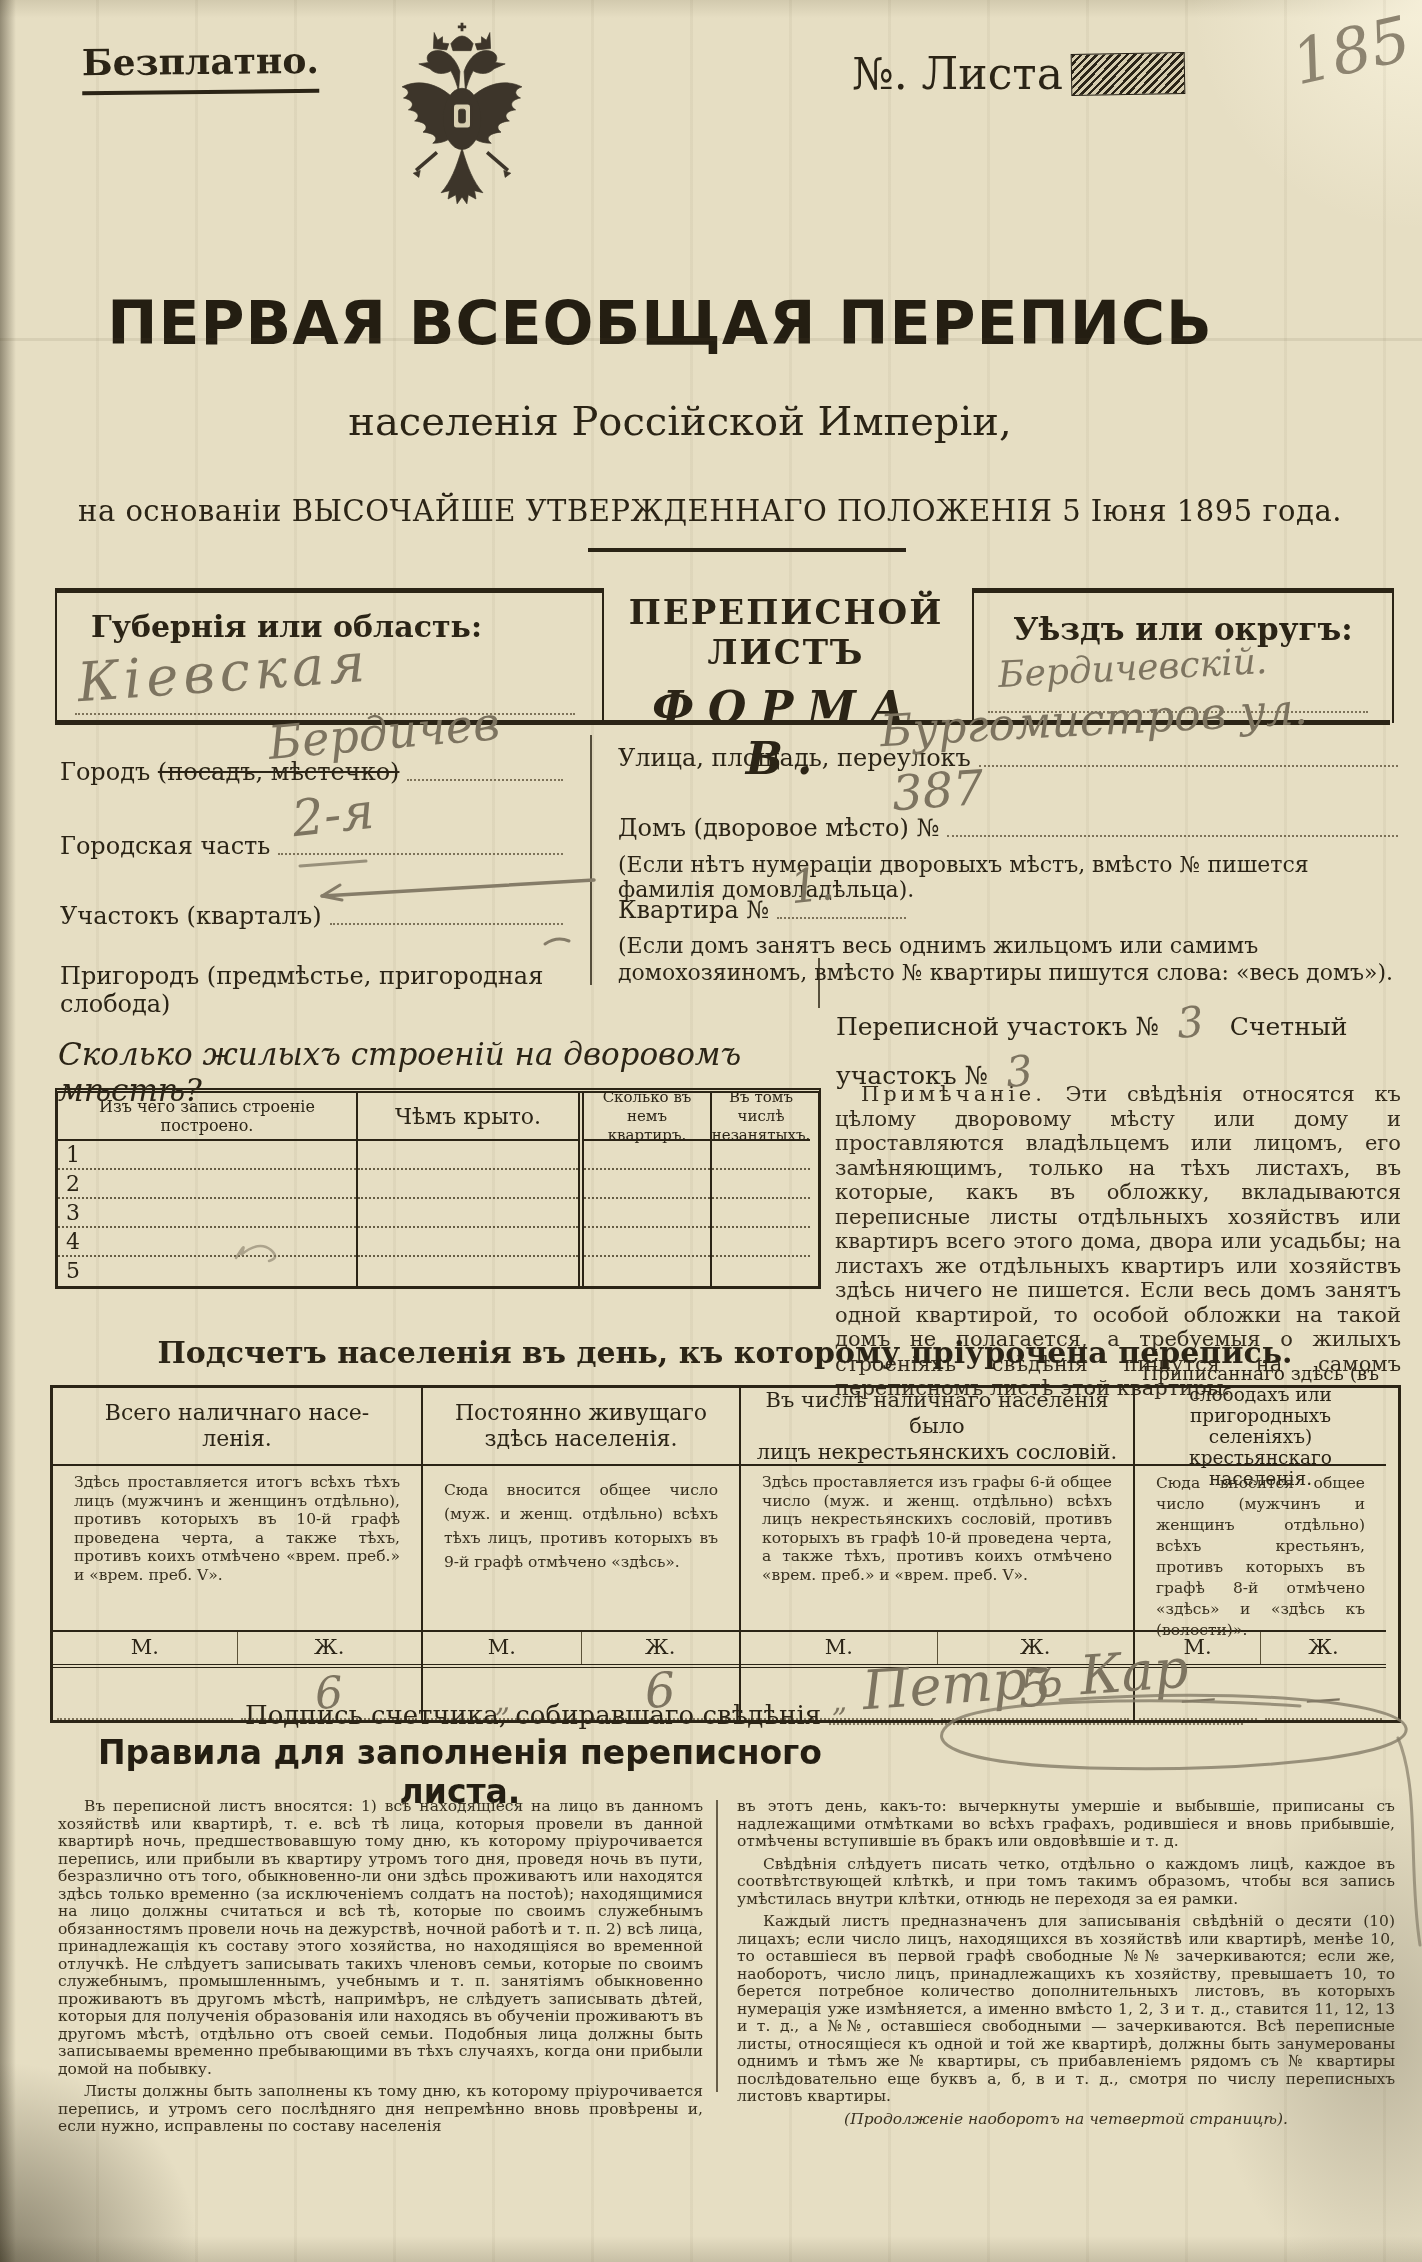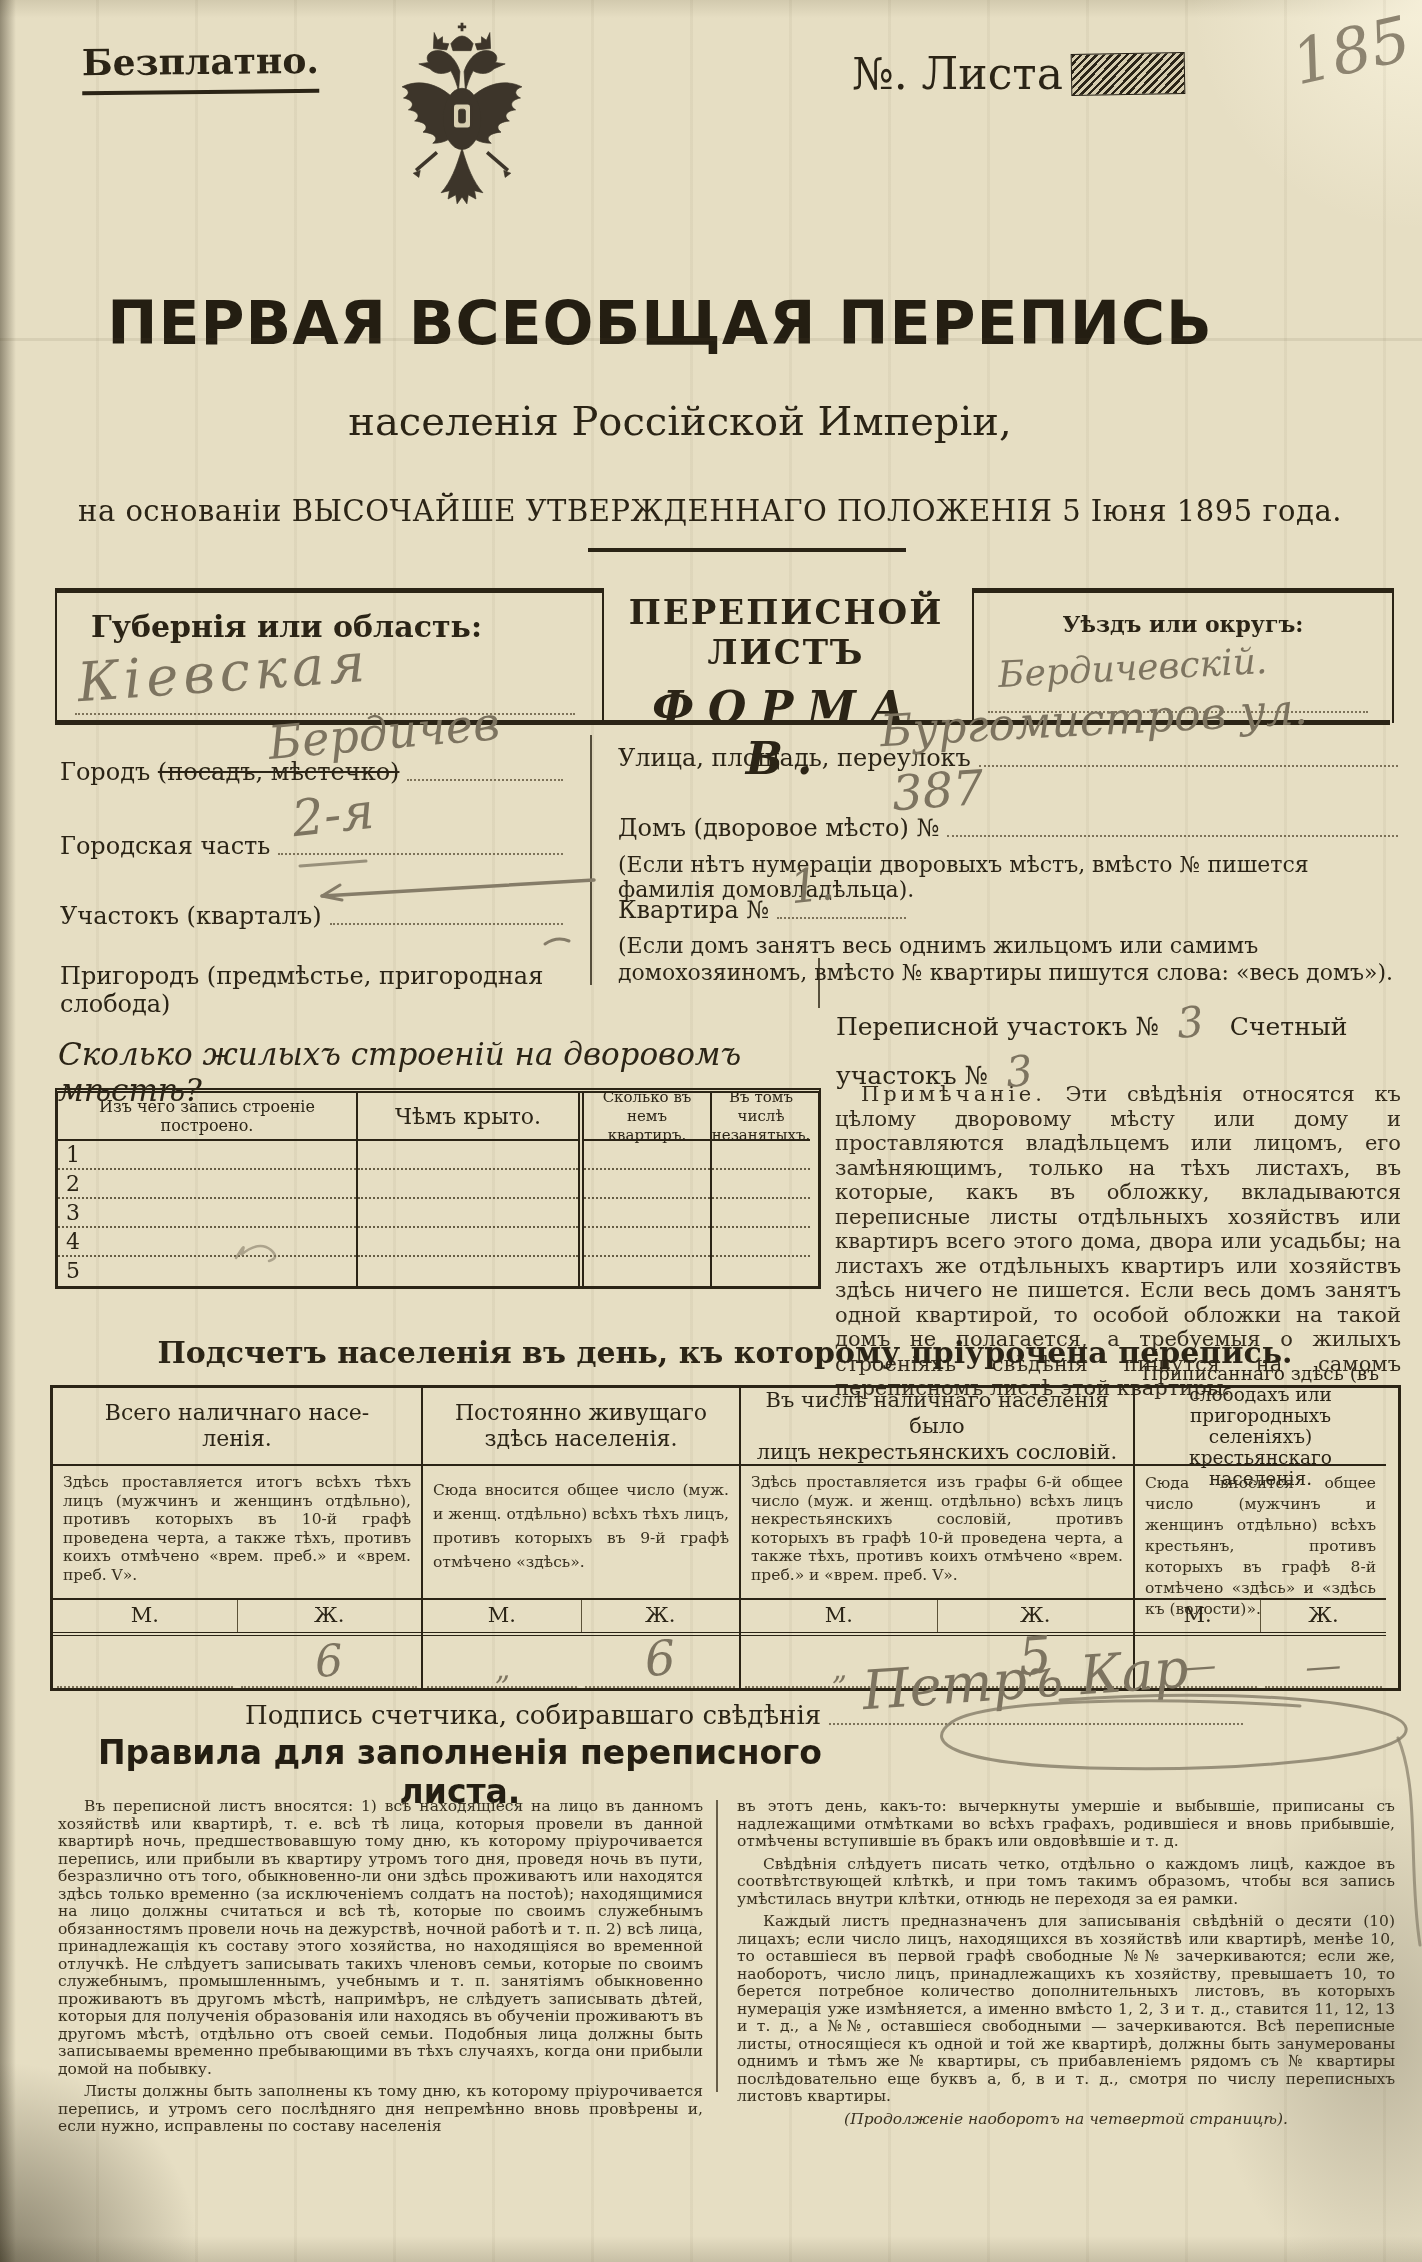--- a/index.html
+++ b/index.html
@@ -28,21 +28,21 @@
   .lead{flex:1;border-bottom:2px dotted rgba(80,68,44,.7);margin:0 2px 5px 8px;height:2px;}
   .flexrow{display:flex;align-items:flex-end;}
   .hatch{display:inline-block;width:112px;height:40px;vertical-align:-6px;margin-left:8px;
     border:1px solid #241f15;transform:rotate(-1deg);
     background:repeating-linear-gradient(135deg,#2a2418 0 2.5px,#d6cdb0 2.5px 5.5px);}
   .boxed{border:2px solid #2b2416;border-top-width:5px;}
   .fine{font-size:15.5px;line-height:17.5px;text-align:justify;margin:0 0 5px 0;text-indent:26px;color:#38301f;}
   .fine.noind{text-indent:0;}
   .thead{white-space:pre-line;text-align:center;display:flex;align-items:center;justify-content:center;
     font-size:22px;line-height:26px;height:78px;border-bottom:2px solid #2b2416;padding:2px 6px;box-sizing:border-box;}
-  .tdesc{font-size:15.5px;line-height:18.5px;text-align:justify;padding:7px 10px;height:132px;box-sizing:border-box;color:#38301f;}
+  .tdesc{font-size:15.5px;line-height:18.5px;text-align:justify;padding:7px 21px;height:164px;box-sizing:border-box;color:#38301f;}
   .mj{display:flex;height:32px;border-top:2px solid #2b2416;border-bottom:4px double #2b2416;}
   .mjc{flex:1;text-align:center;font-size:21px;padding-top:3px;}
   .mjc + .mjc{border-left:1px solid #5c5238;}
   .vals{display:flex;height:52px;}
   .vhalf{flex:1;position:relative;border-bottom:2px dotted rgba(80,68,44,.7);margin:0 4px;}
   .vhalf .hw{position:absolute;left:50%;bottom:0;transform:translateX(-50%) rotate(-4deg);}
   .tcol{box-sizing:border-box;}
   .tcol + .tcol{border-left:2px solid #2b2416;}
   .bhead{white-space:pre-line;text-align:center;display:flex;align-items:center;justify-content:center;
     font-size:16px;line-height:19px;height:48px;border-bottom:2px solid #2b2416;box-sizing:border-box;padding:2px;}
@@ -94,21 +94,21 @@
     <div class="hw" style="position:absolute;left:20px;top:48px;font-size:54px;letter-spacing:5px;transform:rotate(-4deg);">Кіевская</div>
     <div style="position:absolute;left:18px;bottom:8px;width:500px;border-bottom:2px dotted rgba(80,68,44,.7);"></div>
   </div>
 
   <div class="abs" style="left:600px;top:592px;width:372px;text-align:center;">
     <div style="font-size:34px;font-weight:bold;letter-spacing:2px;">ПЕРЕПИСНОЙ ЛИСТЪ</div>
     <div style="font-size:44px;font-weight:bold;letter-spacing:14px;margin-top:10px;font-style:italic;">ФОРМА В.</div>
   </div>
 
   <div class="abs boxed" style="left:972px;top:588px;width:418px;height:130px;border-bottom:none;">
-    <div style="font-size:22px;font-weight:bold;text-align:center;margin-top:18px;">Уѣздъ или округъ:</div>
+    <div style="font-size:31px;font-weight:bold;text-align:center;margin-top:18px;">Уѣздъ или округъ:</div>
     <div class="hw" style="position:absolute;left:24px;top:54px;font-size:36px;transform:rotate(-3deg);">Бердичевскій.</div>
     <div style="position:absolute;left:14px;bottom:10px;width:380px;border-bottom:2px dotted rgba(80,68,44,.7);"></div>
   </div>
 
   <div class="abs" style="left:55px;top:720px;width:1335px;height:5px;background:#2b2416;"></div>
 
   <div class="abs flexrow" style="left:60px;top:758px;width:505px;font-size:24px;">
     <span>Городъ</span>&nbsp;<span style="text-decoration:line-through;">(посадъ, мѣстечко)</span><span class="lead"></span>
   </div>
   <div class="abs hw" style="left:268px;top:706px;font-size:46px;transform:rotate(-5deg);">Бердичев</div>

